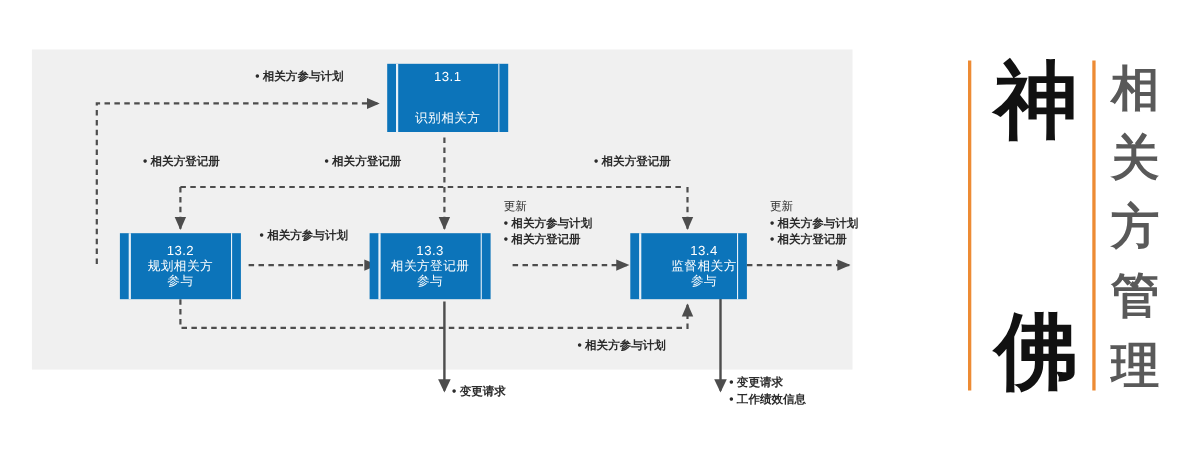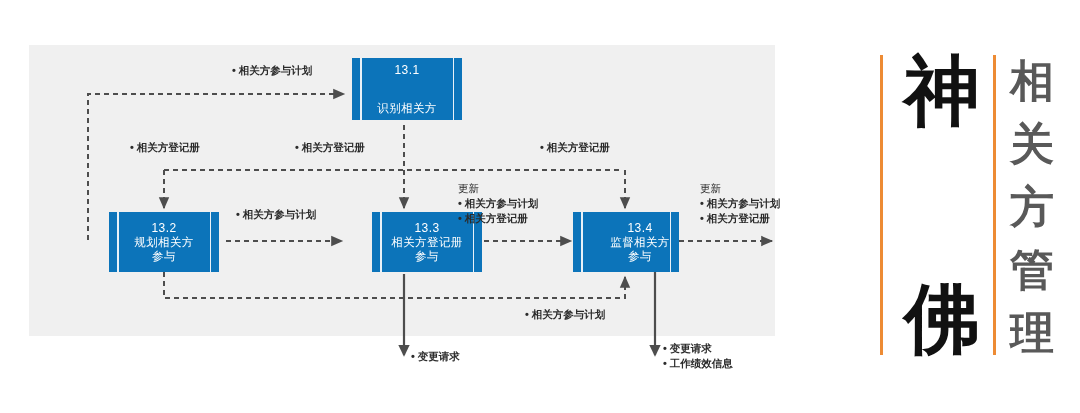--- a/index.html
+++ b/index.html
@@ -199,21 +199,21 @@
   </div>
 
   <div class="proc-box" style="left:109px; top:212px; width:110px; height:60px;">
     <span class="bar-l"></span>
     <span class="bar-r"></span>
     <span class="proc-num">13.2</span>
     <span class="proc-name">规划相关方
 参与</span>
   </div>
 
-  <div class="proc-box" style="left:372px; top:212px; width:110px; height:60px;">
+  <div class="proc-box" style="left:336px; top:212px; width:110px; height:60px;">
     <span class="bar-l"></span>
     <span class="bar-r"></span>
     <span class="proc-num">13.3</span>
     <span class="proc-name">相关方登记册
 参与</span>
   </div>
 
   <div class="proc-box" style="left:573px; top:212px; width:106px; height:60px;padding-left:28px;">
     <span class="bar-l"></span>
     <span class="bar-r"></span>

